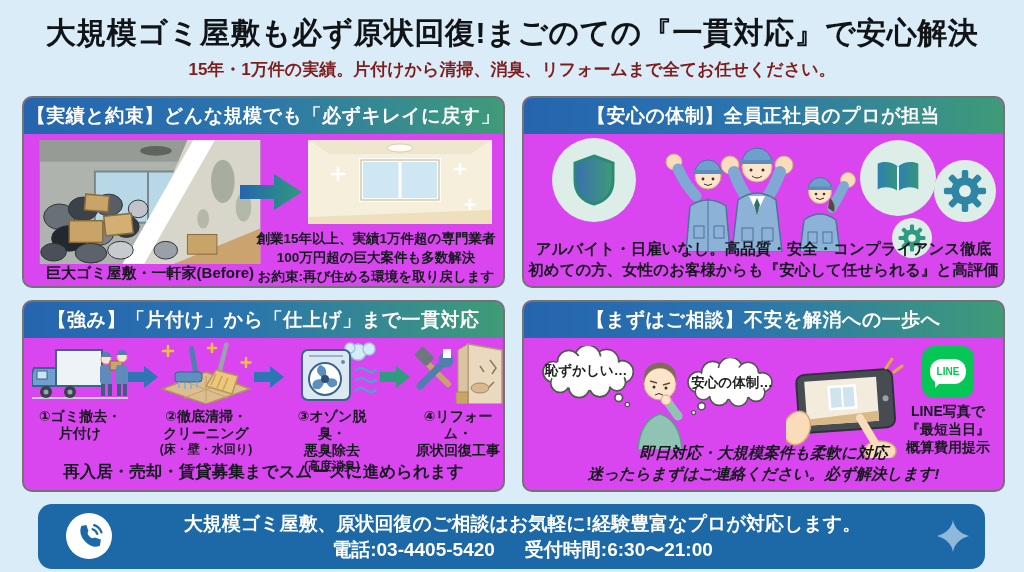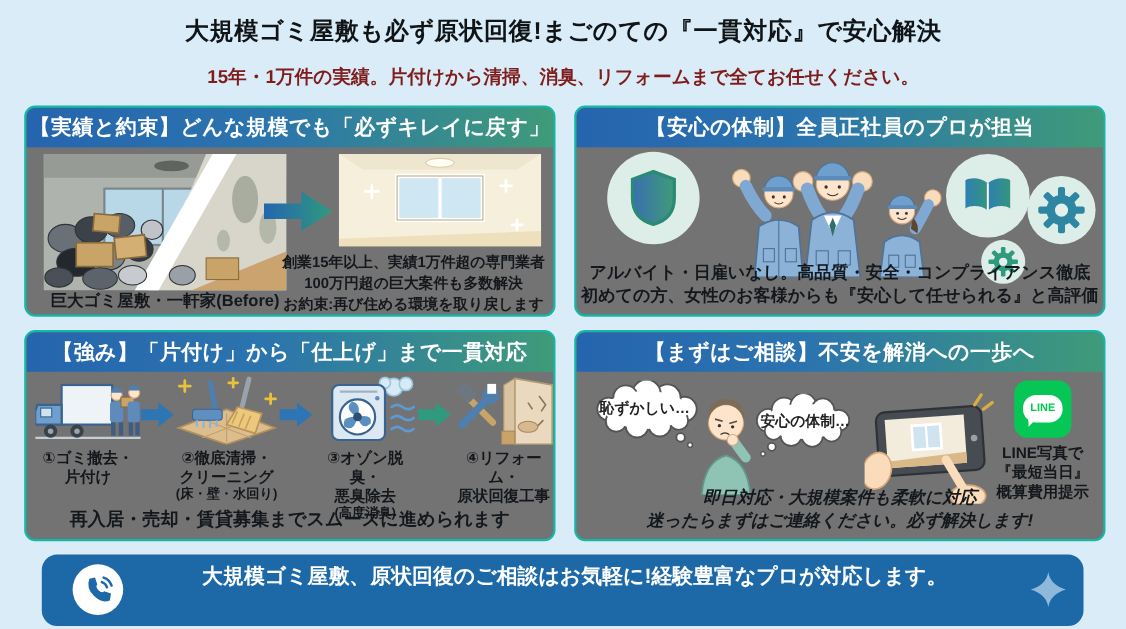--- a/index.html
+++ b/index.html
@@ -3,28 +3,28 @@
 <meta charset="utf-8">
 <style>
   html,body{margin:0;padding:0;}
   body{
     width:1024px;height:572px;position:relative;overflow:hidden;
     background:#d9ecf7;
     font-family:"Liberation Sans","DejaVu Sans",sans-serif;
     color:#14181c;
   }
   .title{position:absolute;top:13px;left:0;right:0;text-align:center;
-    font-size:22px;font-weight:900;letter-spacing:.5px;color:#101417;}
+    font-size:30px;font-weight:900;letter-spacing:.5px;color:#101417;}
   .subtitle{position:absolute;top:58px;left:0;right:0;text-align:center;
     font-size:17px;font-weight:700;color:#7f1d1d;}
 
   .grid{position:absolute;top:96px;left:22px;width:983px;
     display:grid;grid-template-columns:483px 483px;grid-template-rows:192px 192px;
     column-gap:17px;row-gap:12px;}
-  .panel{position:relative;background:#737373;border:2px solid #14b8a6;
+  .panel{position:relative;background:#d946ef;border:2px solid #737373;
     border-radius:10px;box-sizing:border-box;overflow:hidden;}
   .phead{height:36px;display:flex;align-items:center;justify-content:center;
     background:linear-gradient(90deg,#2565ae 0%,#2b74ae 45%,#3f9b78 100%);
     color:#fff;font-size:19px;font-weight:800;letter-spacing:.5px;}
 
   
   .p1-before{position:absolute;left:14px;top:42px;width:224px;height:124px;}
   .p1-caption{position:absolute;left:2px;top:166px;width:248px;text-align:center;
     font-size:15px;font-weight:700;}
   .p1-arrow{position:absolute;left:216px;top:76px;width:62px;height:36px;}
@@ -517,18 +517,22 @@
 
 <div class="cta">
   <div class="cta-phone-icon">
     <svg viewBox="0 0 26 26" width="27" height="27">
       <path d="M5,3 q-3,8 4,15 q7,7 14,4 l1,-6 -6,-2 q-2,2 -5,-1 q-3,-3 -1,-5 l-2,-6 z" fill="#1d69a7"></path>
       <path d="M16,6 a7,7 0 0 1 4.5,4.5" stroke="#1d69a7" stroke-width="2.2" fill="none" stroke-linecap="round"></path>
       <path d="M17.5,2 a11,11 0 0 1 7,7" stroke="#1d69a7" stroke-width="2.2" fill="none" stroke-linecap="round"></path>
     </svg>
   </div>
   <div class="cta-l1">大規模ゴミ屋敷、原状回復のご相談はお気軽に!経験豊富なプロが対応します。</div>
+  <div class="cta-l2">
+    <span>電話:03-4405-5420</span>
+    <span>受付時間:6:30〜21:00</span>
+  </div>
   <div class="cta-sparkle">
     <svg viewBox="0 0 26 26" width="32" height="32">
       <path d="M13,0 Q14.5,9.5 26,13 Q14.5,16.5 13,26 Q11.5,16.5 0,13 Q11.5,9.5 13,0 Z" fill="#8fb9da"></path>
     </svg>
   </div>
 </div>
 
 </body></html>

